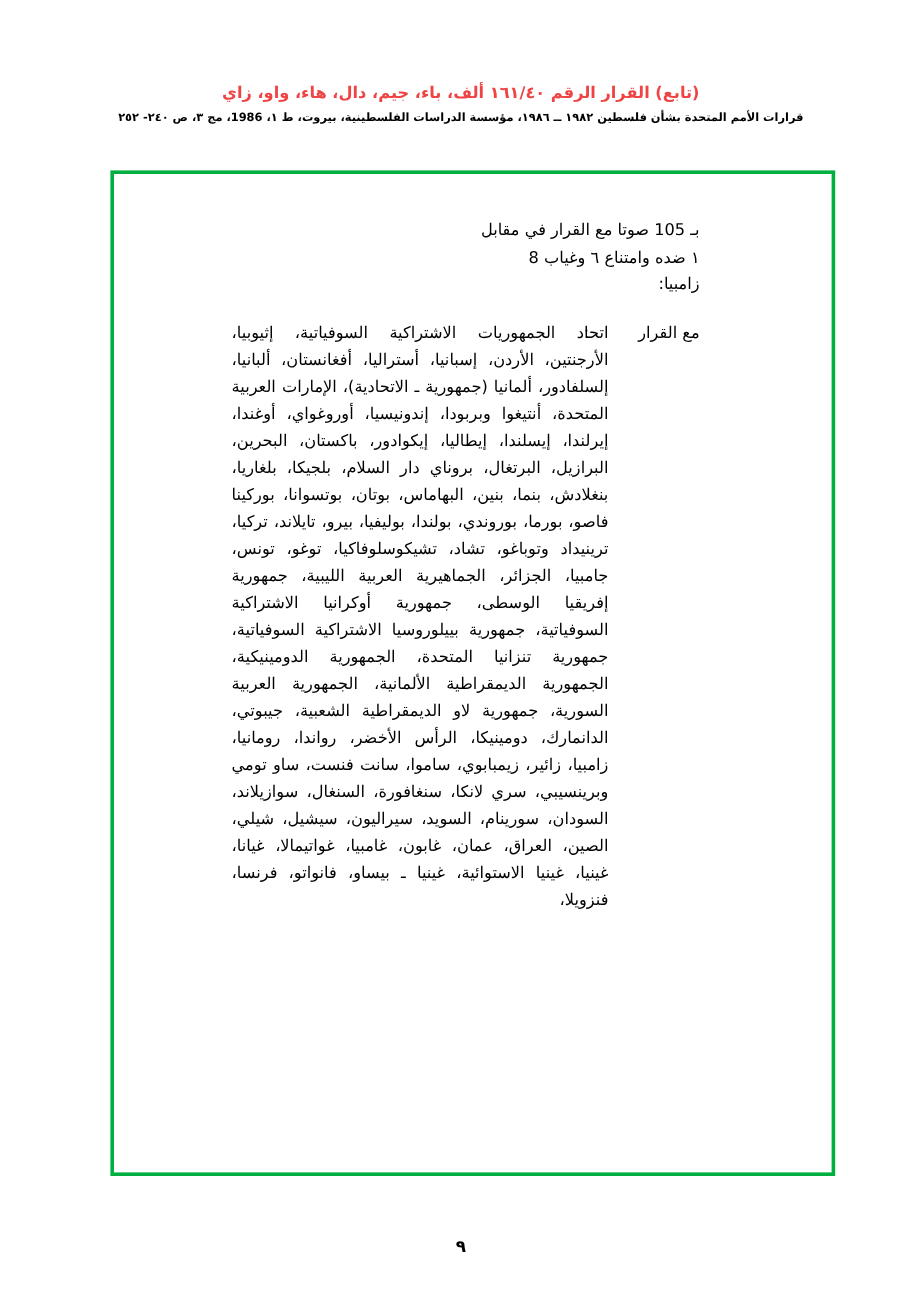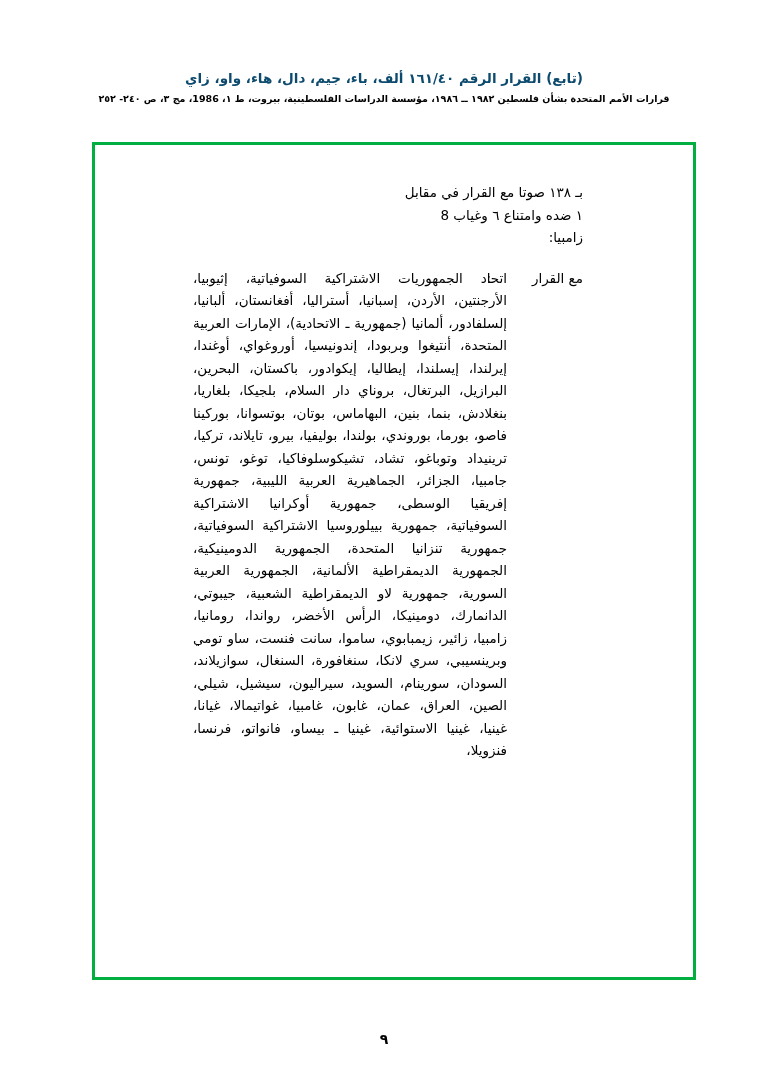--- a/index.html
+++ b/index.html
@@ -19,21 +19,21 @@
   .header {
     position: absolute;
     top: 68px;
     left: 0;
     right: 0;
     text-align: center;
   }
   .header-title {
     font-size: 13.5px;
     font-weight: bold;
-    color: #0c4a6e;
+    color: #ef4444;
     line-height: 1.5;
     direction: rtl;
   }
   .header-source {
     margin-top: 5px;
     font-size: 9.5px;
     font-weight: bold;
     color: #000;
     direction: rtl;
     letter-spacing: 0px;
@@ -106,21 +106,21 @@
 
 <div class="page">
 
   <div class="header">
     <div class="header-title">(تابع) القرار الرقم ١٦١/٤٠ ألف، باء، جيم، دال، هاء، واو، زاي</div>
     <div class="header-source">قرارات الأمم المتحدة بشأن فلسطين ١٩٨٢ ــ ١٩٨٦، مؤسسة الدراسات الفلسطينية، بيروت، ط ١، 1986، مج ٣، ص ٢٤٠- ٢٥٢</div>
   </div>
 
   <div class="frame">
     <div class="body-text">
-      <span class="lead-line">بـ ١٣٨ صوتا مع القرار في مقابل</span>
+      <span class="lead-line">بـ 105 صوتا مع القرار في مقابل</span>
       <span class="lead-line">١ ضده وامتناع ٦ وغياب 8</span>
       <span class="lead-line">زامبيا:</span>
 
       <span class="vote-block">
         <span class="vote-label">مع القرار</span>
         <span class="vote-colon">:</span>
         <span class="vote-list">اتحاد الجمهوريات الاشتراكية السوفياتية، إثيوبيا، الأرجنتين، الأردن، إسبانيا، أستراليا، أفغانستان، ألبانيا، إلسلفادور، ألمانيا (جمهورية ـ الاتحادية)، الإمارات العربية المتحدة، أنتيغوا وبربودا، إندونيسيا، أوروغواي، أوغندا، إيرلندا، إيسلندا، إيطاليا، إيكوادور، باكستان، البحرين، البرازيل، البرتغال، بروناي دار السلام، بلجيكا، بلغاريا، بنغلادش، بنما، بنين، البهاماس، بوتان، بوتسوانا، بوركينا فاصو، بورما، بوروندي، بولندا، بوليفيا، بيرو، تايلاند، تركيا، ترينيداد وتوباغو، تشاد، تشيكوسلوفاكيا، توغو، تونس، جامبيا، الجزائر، الجماهيرية العربية الليبية، جمهورية إفريقيا الوسطى، جمهورية أوكرانيا الاشتراكية السوفياتية، جمهورية بييلوروسيا الاشتراكية السوفياتية، جمهورية تنزانيا المتحدة، الجمهورية الدومينيكية، الجمهورية الديمقراطية الألمانية، الجمهورية العربية السورية، جمهورية لاو الديمقراطية الشعبية، جيبوتي، الدانمارك، دومينيكا، الرأس الأخضر، رواندا، رومانيا، زامبيا، زائير، زيمبابوي، ساموا، سانت فنست، ساو تومي وبرينسيبي، سري لانكا، سنغافورة، السنغال، سوازيلاند، السودان، سورينام، السويد، سيراليون، سيشيل، شيلي، الصين، العراق، عمان، غابون، غامبيا، غواتيمالا، غيانا، غينيا، غينيا الاستوائية، غينيا ـ بيساو، فانواتو، فرنسا، فنزويلا،</span>
       </span>
     </div>
   </div>

